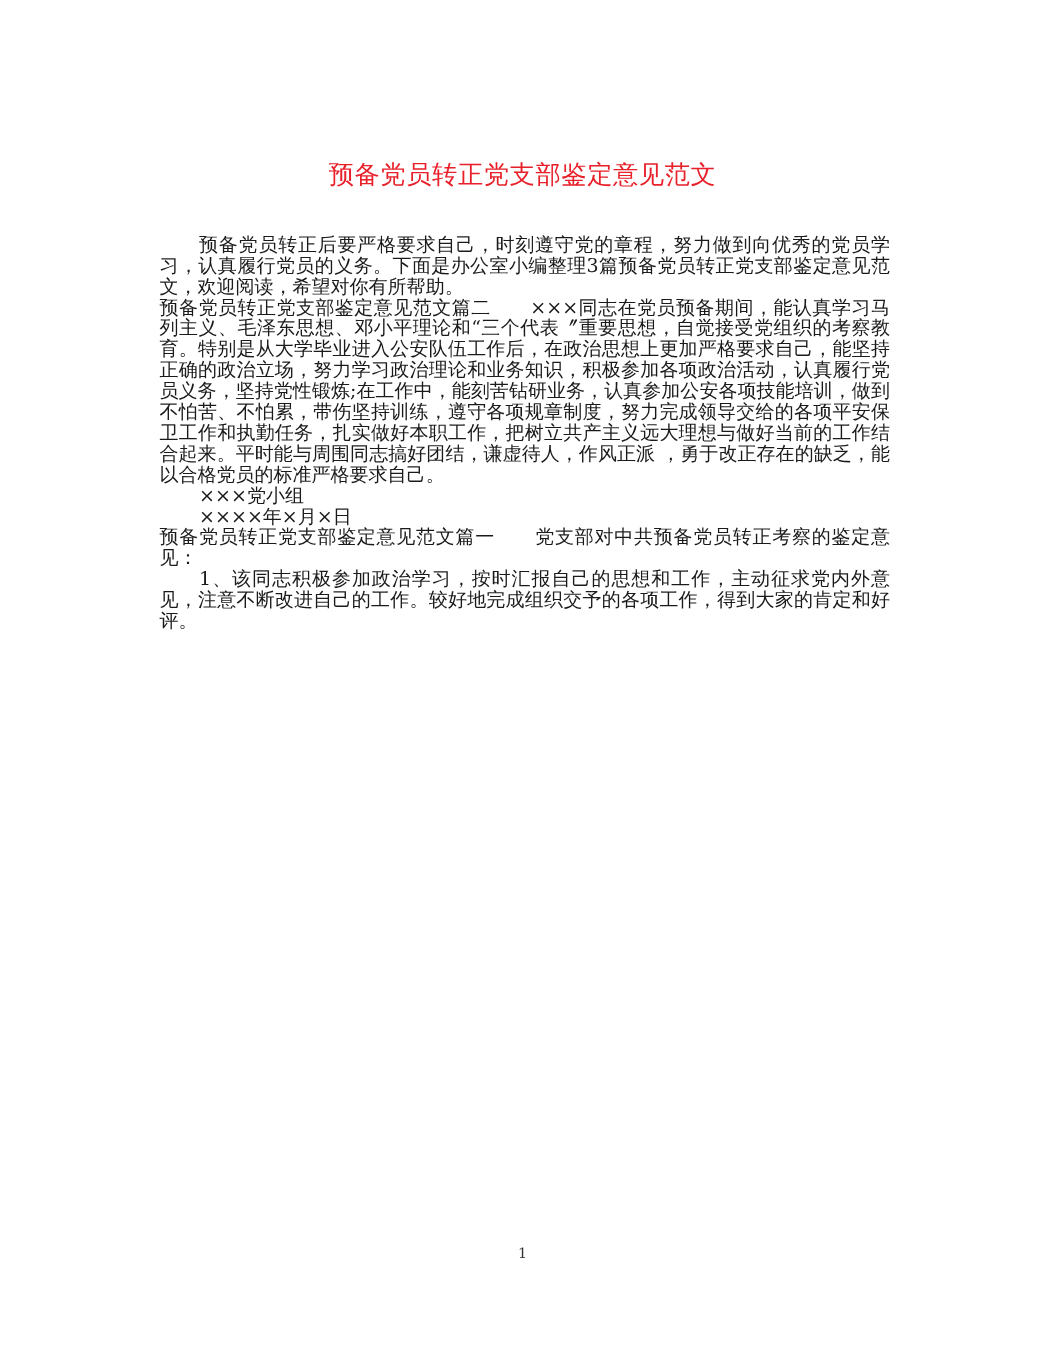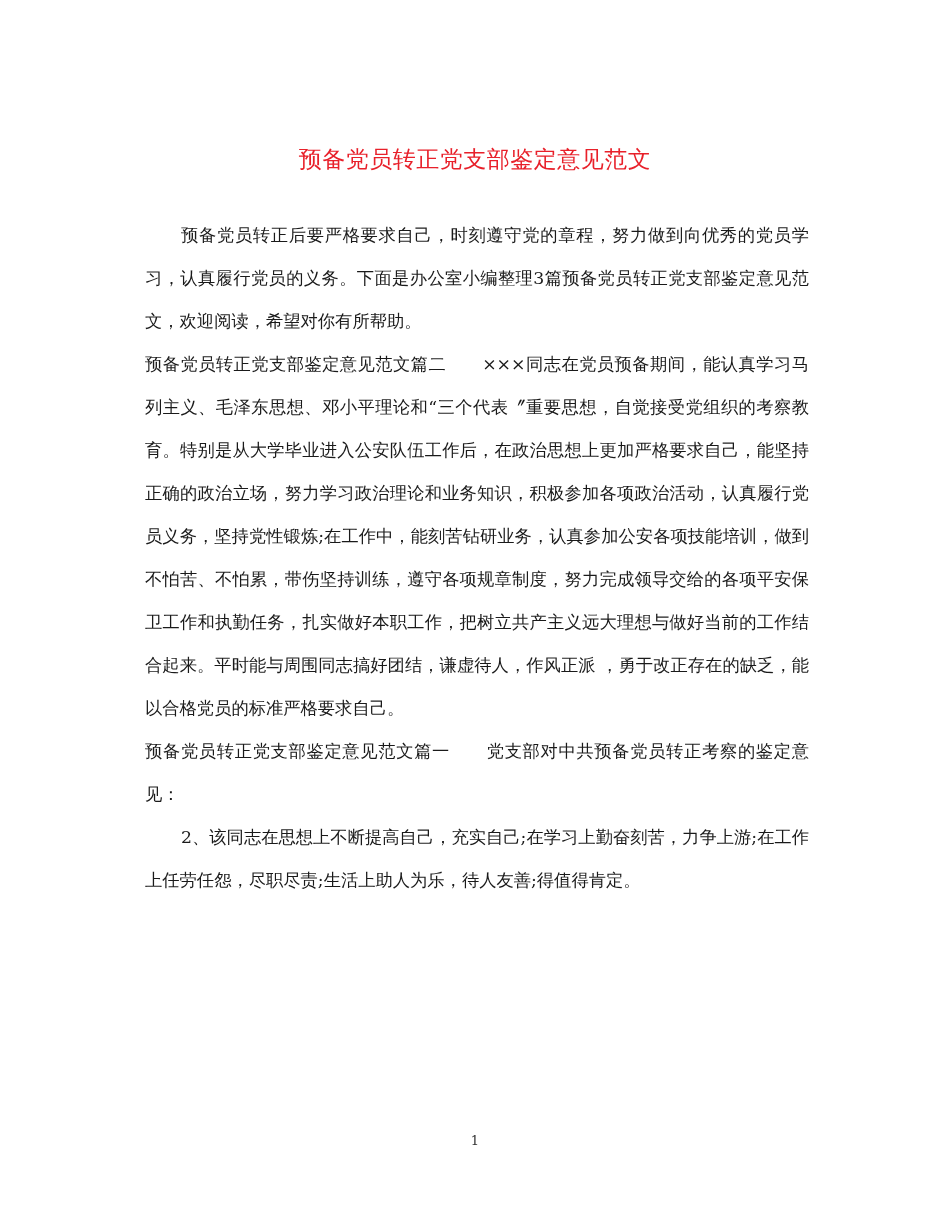--- a/index.html
+++ b/index.html
@@ -2,39 +2,41 @@
 <html><head>
 <meta charset="utf-8">
 <style>
   html, body { margin: 0; padding: 0; background: #ffffff; }
   body { width: 950px; height: 1230px; position: relative; overflow: hidden;
          font-family: "DejaVu Serif", "Liberation Serif", serif; color: #1a1a1a; }
   .page { position: absolute; left: 0; top: 0; width: 950px; height: 1230px; background: #fff; }
   .title { position: absolute; left: 0; width: 950px; top: 143px; text-align: center;
            font-size: 23px; color: #e8202a; letter-spacing: 0.5px; line-height: 32px; }
   .body { position: absolute; left: 145px; top: 214px; width: 664px;
-          font-size: 17.3px; line-height: 43px; text-align: justify; }
+          font-size: 17.3px; line-height: 19px; text-align: justify; }
   .body p { margin: 0; }
   .indent { text-indent: 36px; }
   .sig { padding-left: 36px; }
   .gap { display: inline-block; width: 36px; }
   .page-num { position: absolute; left: 0; width: 950px; top: 1133px; text-align: center;
               font-size: 13px; color: #333; }
 </style>
 </head>
 <body>
 
 <div class="page">
   <div class="title">预备党员转正党支部鉴定意见范文</div>
 
   <div class="body">
     <p class="indent">预备党员转正后要严格要求自己，时刻遵守党的章程，努力做到向优秀的党员学习，认真履行党员的义务。下面是办公室小编整理3篇预备党员转正党支部鉴定意见范文，欢迎阅读，希望对你有所帮助。</p>
 
     <p><span>预备党员转正党支部鉴定意见范文篇二</span><span class="gap"></span><span>×××同志在党员预备期间，能认真学习马列主义、毛泽东思想、邓小平理论和“三个代表〞重要思想，自觉接受党组织的考察教育。特别是从大学毕业进入公安队伍工作后，在政治思想上更加严格要求自己，能坚持正确的政治立场，努力学习政治理论和业务知识，积极参加各项政治活动，认真履行党员义务，坚持党性锻炼;在工作中，能刻苦钻研业务，认真参加公安各项技能培训，做到不怕苦、不怕累，带伤坚持训练，遵守各项规章制度，努力完成领导交给的各项平安保卫工作和执勤任务，扎实做好本职工作，把树立共产主义远大理想与做好当前的工作结合起来。平时能与周围同志搞好团结，谦虚待人，作风正派 ，勇于改正存在的缺乏，能以合格党员的标准严格要求自己。</span></p>
 
+    <p class="sig">×××党小组</p>
+    <p class="sig">××××年×月×日</p>
 
     <p><span>预备党员转正党支部鉴定意见范文篇一</span><span class="gap"></span><span>党支部对中共预备党员转正考察的鉴定意见：</span></p>
 
-    <p class="indent">2、该同志在思想上不断提高自己，充实自己;在学习上勤奋刻苦，力争上游;在工作上任劳任怨，尽职尽责;生活上助人为乐，待人友善;得值得肯定。</p>
+    <p class="indent">1、该同志积极参加政治学习，按时汇报自己的思想和工作，主动征求党内外意见，注意不断改进自己的工作。较好地完成组织交予的各项工作，得到大家的肯定和好评。</p>
   </div>
 
   <div class="page-num">1</div>
 </div>
 
 </body></html>

